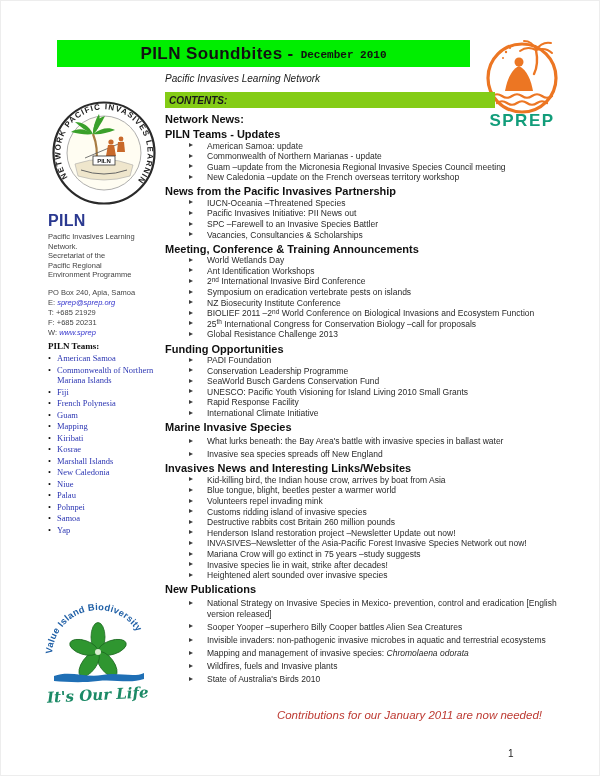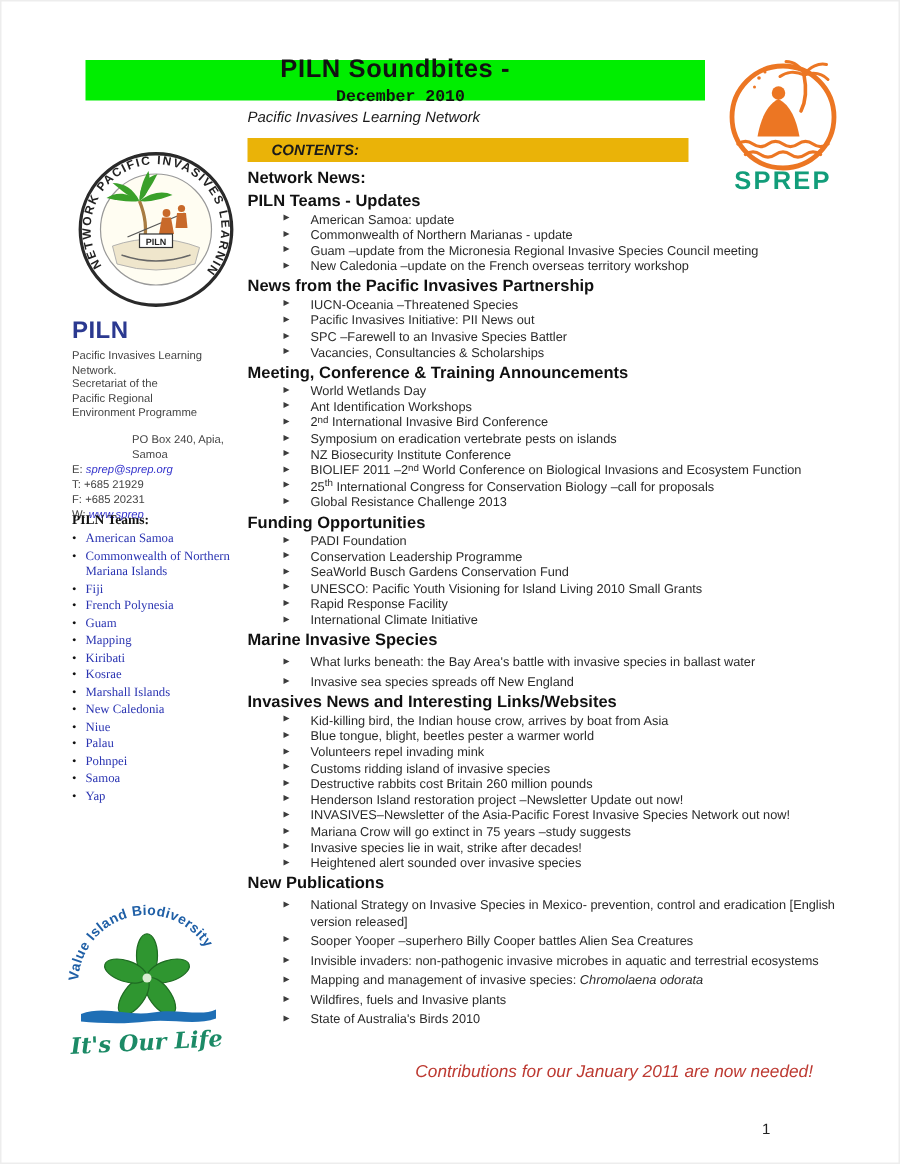--- a/index.html
+++ b/index.html
@@ -1,36 +1,36 @@
 <!DOCTYPE html>
 <html><head>
 <meta charset="utf-8">
 <style>
   html,body{margin:0;padding:0;background:#e9e9e9;}
   .page{position:relative;width:600px;height:776px;background:#fff;overflow:hidden;
         font-family:"Liberation Sans", sans-serif;box-shadow:inset 0 0 0 1px #ededed;}
 
   
   .banner{position:absolute;left:57px;top:40px;width:413px;height:27px;background:#00ee00;
-          display:flex;align-items:center;justify-content:center;flex-direction:column;}
+          display:flex;align-items:center;justify-content:center;}
   .banner-title{font-size:17px;font-weight:bold;color:#111;letter-spacing:.4px;}
   .banner-date{font-size:11px;font-weight:bold;color:#111;margin-left:7px;padding-top:3px;font-family:Liberation Mono, monospace;}
   .subtitle{position:absolute;left:165px;top:73px;width:305px;
             font-style:italic;font-size:10px;color:#1a1a1a;}
-  .contents-banner{position:absolute;left:165px;top:92px;width:294px;height:16px;background:#eab308;
+  .contents-banner{position:absolute;left:165px;top:92px;width:330px;height:16px;background:#84cc16;
             font-style:italic;font-weight:bold;font-size:10px;color:#1a1a1a;
-            display:flex;align-items:center;padding-left:16px;box-sizing:border-box;}
+            display:flex;align-items:center;padding-left:4px;box-sizing:border-box;}
   .sprep-logo{position:absolute;left:476px;top:40px;}
 
   
   .piln-seal{position:absolute;left:51px;top:100px;}
   .sidebar-info{position:absolute;left:48px;top:212px;width:114px;color:#333;}
   .org-name{color:#2b3990;font-weight:bold;font-size:16px;letter-spacing:.3px;}
   .org-desc{font-size:7.5px;line-height:9.5px;margin-top:2px;white-space:pre-line;color:#444;}
-  .address{font-size:7.5px;line-height:10px;margin-top:8px;color:#444;margin-left:40px;}
+  .address{font-size:7.5px;line-height:10px;margin-top:8px;color:#444;}
   .contact{font-size:7.5px;line-height:10px;color:#444;}
   .slink{color:#3333cc;font-style:italic;cursor:pointer;}
   .teams-block{position:absolute;left:48px;top:341px;width:114px;font-family:Liberation Serif, serif;}
   .teams-label{font-size:9px;font-weight:bold;color:#111;margin-bottom:2px;}
   ul.teams{list-style:none;margin:0;padding:0;}
   ul.teams li{position:relative;padding-left:9px;font-size:8.5px;line-height:10.5px;margin-top:1px;}
   ul.teams li::before{content:"•";position:absolute;left:0;top:0;color:#111;}
   .team-name{color:#2b35b2;}
   .vib-logo{position:absolute;left:42px;top:592px;}
 

